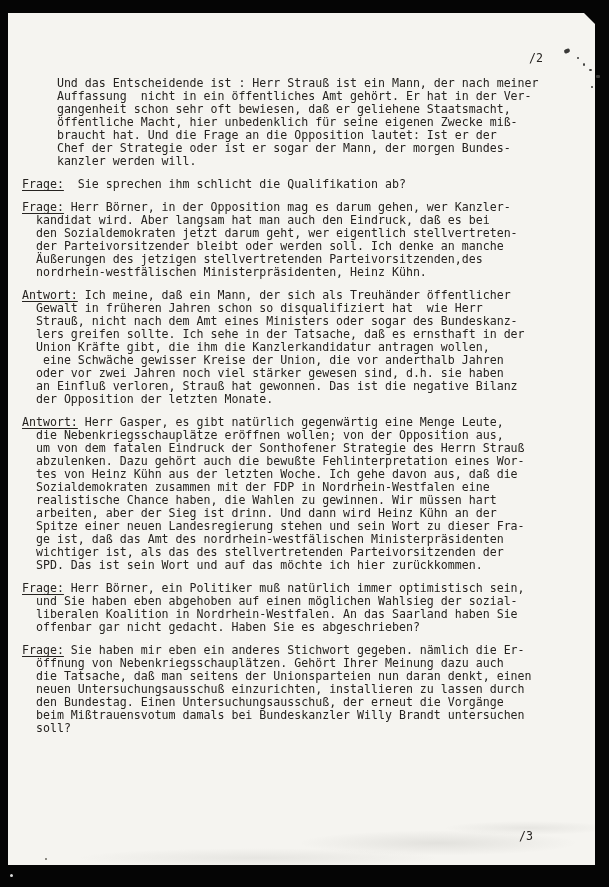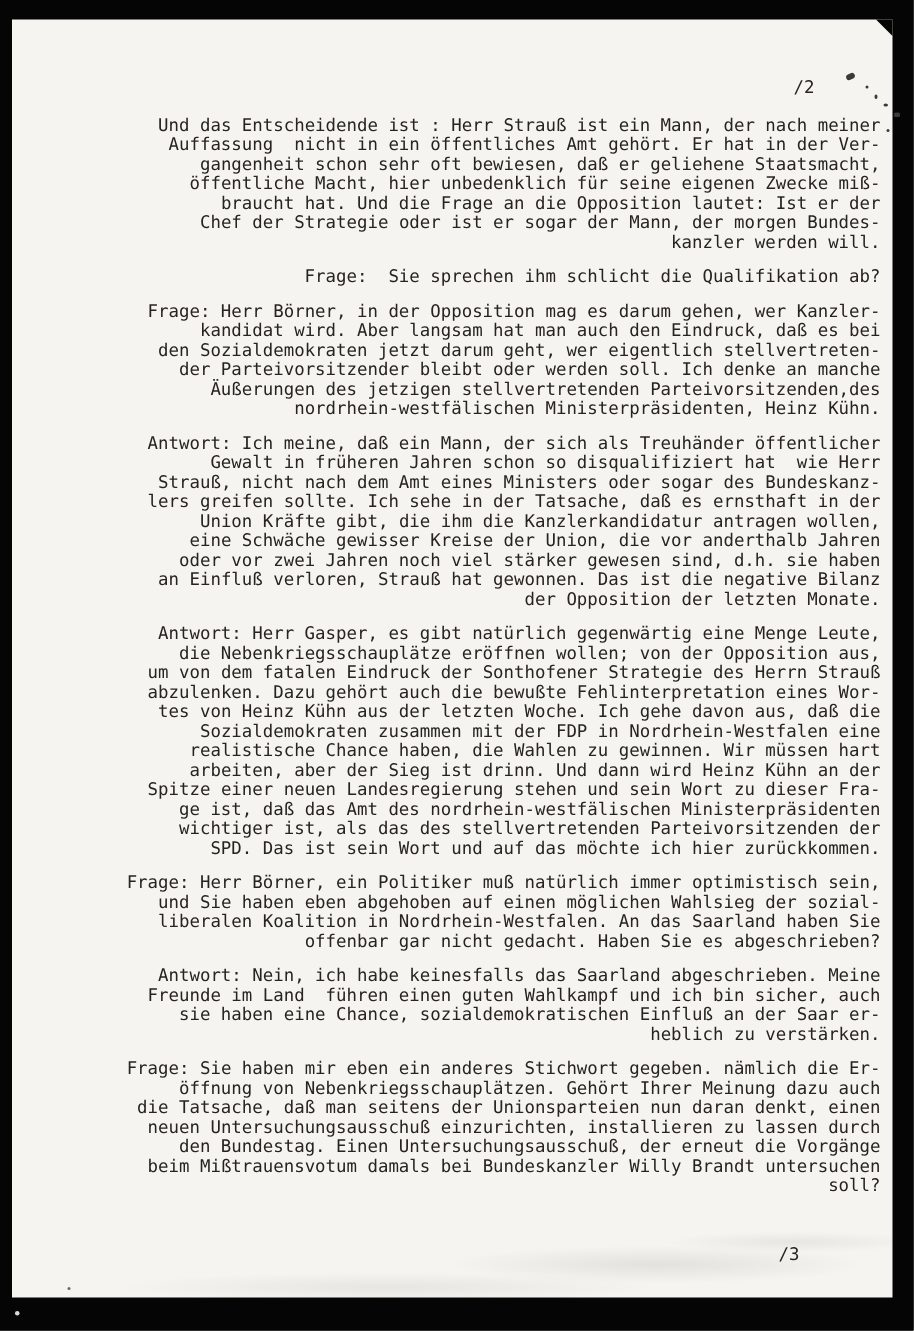--- a/index.html
+++ b/index.html
@@ -30,23 +30,22 @@
     border-left:11px solid transparent;
   }
   .content {
     position:absolute;
     left:14px; top:64px;
     width:565px;
   }
   .para {
     white-space:pre-wrap;
     margin:0 0 10px 0;
-    text-align:right;
   }
-  .label { text-underline-offset:2px; }
+  .label { text-decoration:underline; text-underline-offset:2px; }
   .underline { text-decoration:underline; text-underline-offset:2px; }
   .bold { font-weight:normal; }
   .raised { position:relative; top:-4px; }
   .pagenum-top {
     position:absolute; top:39px; right:52px;
   }
   .pagenum-bottom {
     position:absolute; bottom:22px; right:62px;
   }
   .speck { position:absolute; background:#3a3a38; border-radius:50%; }
@@ -102,24 +101,20 @@
   realistische Chance haben, die Wahlen zu gewinnen. Wir müssen hart
   arbeiten, aber der Sieg ist drinn. Und dann wird Heinz Kühn an der
   Spitze einer neuen Landesregierung stehen und sein Wort zu dieser Fra-
   ge ist, daß das Amt des nordrhein-westfälischen Ministerpräsidenten
   wichtiger ist, als das des stellvertretenden Parteivorsitzenden der
   SPD. Das ist sein Wort und auf das möchte ich hier zurückkommen.</div>
         <div class="para"><span class="label">Frage:</span> Herr Börner, ein Politiker muß natürlich immer optimistisch sein,
   und Sie haben eben abgehoben auf einen möglichen Wahlsieg der sozial-
   liberalen Koalition in Nordrhein-Westfalen. An <span class="bold">das</span> Saarland haben Sie
   offenbar gar nicht gedacht. Haben Sie es abgeschrieben?</div>
-        <div class="para"><span class="label">Antwort:</span> Nein, ich habe keinesfalls das Saarland abgeschrieben. Meine
-  Freunde im Land  führen einen guten Wahlkampf und ich bin sicher, auch
-  sie haben eine Chance, sozialdemokratischen Einfluß an der Saar er-
-  heblich zu verstärken.</div>
         <div class="para"><span class="label">Frage:</span> Sie haben mir eben ein anderes Stichwort gegeben. nämlich die Er-
   öffnung von Nebenkriegsschauplätzen. Gehört Ihrer Meinung dazu auch
   die Tatsache, daß man seitens der Unionsparteien nun daran denkt, einen
   neuen Untersuchungsausschuß einzurichten, installieren zu lassen durch
   den Bundestag. Einen Untersuchungsausschuß, der erneut die Vorgänge
   beim Mißtrauensvotum damals bei Bundeskanzler Willy Brandt untersuchen
   soll?</div>
       </div>
     <div class="pagenum-bottom">/3</div>
     <span class="speck sp1"></span>

